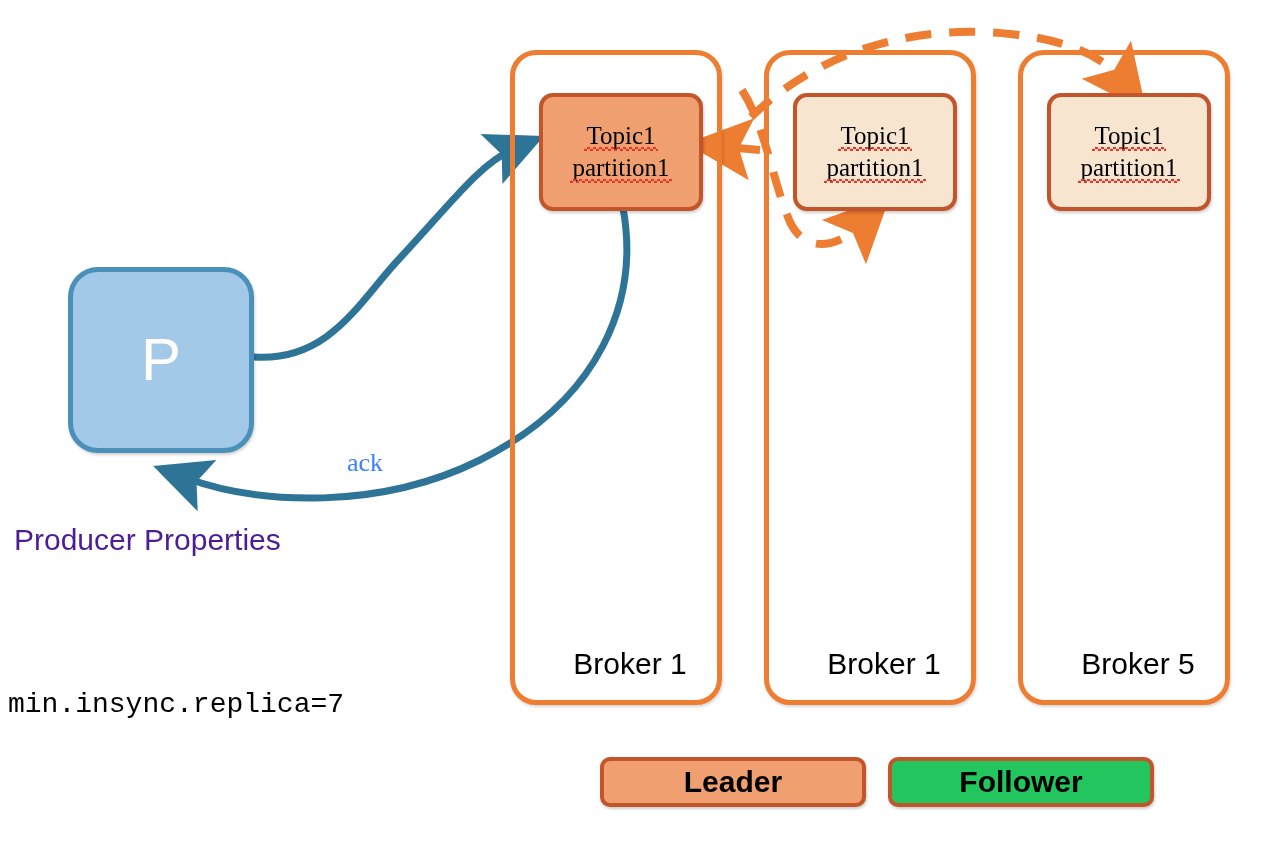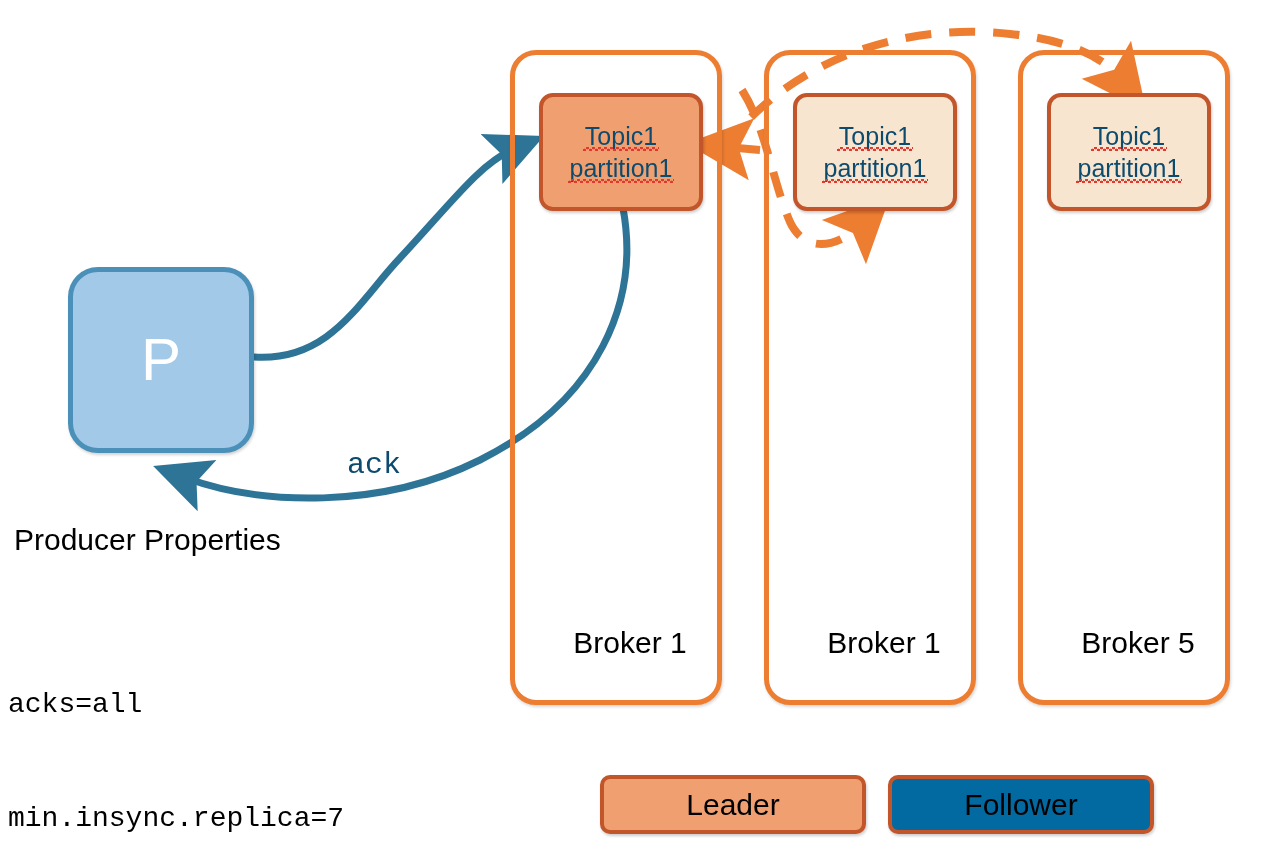--- a/index.html
+++ b/index.html
@@ -47,44 +47,44 @@
     line-height: 1;
     font-family: "Liberation Sans", sans-serif;
   }
 
   
   .props-title {
     position: absolute;
     left: 14px;
     top: 523px;
     font-size: 30px;
-    color: #000000;
+    color: #4c1d95;
     white-space: nowrap;
     font-family: "Liberation Sans", sans-serif;
   }
   .props-code {
     position: absolute;
     left: 8px;
     top: 610px;
     font-size: 28px;
     line-height: 38px;
     color: #000000;
     white-space: pre;
     font-family: "Liberation Mono", monospace;
   }
   .props-code div { white-space: pre; }
 
   
   .ack-label {
     position: absolute;
     left: 347px;
     top: 448px;
-    font-size: 30px;
-    color: #0c4a6e;
-    font-family: Liberation Mono, monospace;
+    font-size: 26px;
+    color: #3b82f6;
+    font-family: Liberation Serif, serif;
     white-space: nowrap;
   }
 
   
   .broker {
     position: absolute;
     top: 50px;
     height: 655px;
     border: 5px solid #ED7D31;
     border-radius: 26px;
@@ -93,21 +93,21 @@
     box-shadow: 1px 2px 3px rgba(0,0,0,0.16);
   }
   .broker-1 { left: 510px; width: 212px; }
   .broker-2 { left: 764px; width: 212px; }
   .broker-3 { left: 1018px; width: 212px; }
 
   .broker-name {
     position: absolute;
     left: 0;
     right: 0;
-    bottom: 40px;
+    bottom: 19px;
     text-align: center;
     font-size: 30px;
     color: #000000;
     font-family: "Liberation Sans", sans-serif;
     margin-left: 28px;
   }
 
   
   .partition {
     position: absolute;
@@ -127,22 +127,22 @@
     background: #F0A070;
     border: 4px solid #C2562A;
   }
   .partition.follower {
     background: #F8E5D0;
     border: 4px solid #C2562A;
   }
   .p-line {
     font-size: 25px;
     line-height: 32px;
-    color: #0c4a6e;
-    font-family: Liberation Sans, sans-serif;
+    color: #000000;
+    font-family: Liberation Serif, serif;
     position: relative;
     white-space: nowrap;
   }
   
   .p-line::after {
     content: "";
     position: absolute;
     left: -2px;
     right: -2px;
     bottom: 1px;
@@ -150,39 +150,40 @@
     background-image:
       radial-gradient(circle at 1.5px 3px, #e03a2f 1.3px, transparent 1.6px),
       radial-gradient(circle at 4.5px 1px, #e03a2f 1.3px, transparent 1.6px);
     background-size: 6px 4px;
     background-repeat: repeat-x;
   }
 
   
   .legend-item {
     position: absolute;
-    top: 775px;
-    height: 59px;
+    top: 757px;
+    height: 50px;
     border-radius: 10px;
     box-sizing: border-box;
     display: flex;
     align-items: center;
     justify-content: center;
     box-shadow: 1px 2px 3px rgba(0,0,0,0.2);
+    font-weight: bold;
   }
   .legend-leader {
     left: 600px;
     width: 266px;
     background: #F0A070;
     border: 4px solid #C2562A;
   }
   .legend-follower {
     left: 888px;
     width: 266px;
-    background: #0369a1;
+    background: #22c55e;
     border: 4px solid #C2562A;
   }
   .legend-text {
     font-size: 30px;
     color: #000000;
     font-family: "Liberation Sans", sans-serif;
   }
 </style>
 </head>
 <body>
@@ -221,21 +222,20 @@
   </svg>
 
   <div class="producer-box">
     <span class="producer-label">P</span>
   </div>
 
   <div class="ack-label">ack</div>
 
   <div class="props-title">Producer Properties</div>
   <div class="props-code">
-    <div>acks=all</div>
     <div>min.insync.replica=7</div>
   </div>
 
   <div class="broker broker-1">
     <div class="partition leader">
       <span class="p-line">Topic1</span>
       <span class="p-line">partition1</span>
     </div>
     <div class="broker-name">Broker 1</div>
   </div>

